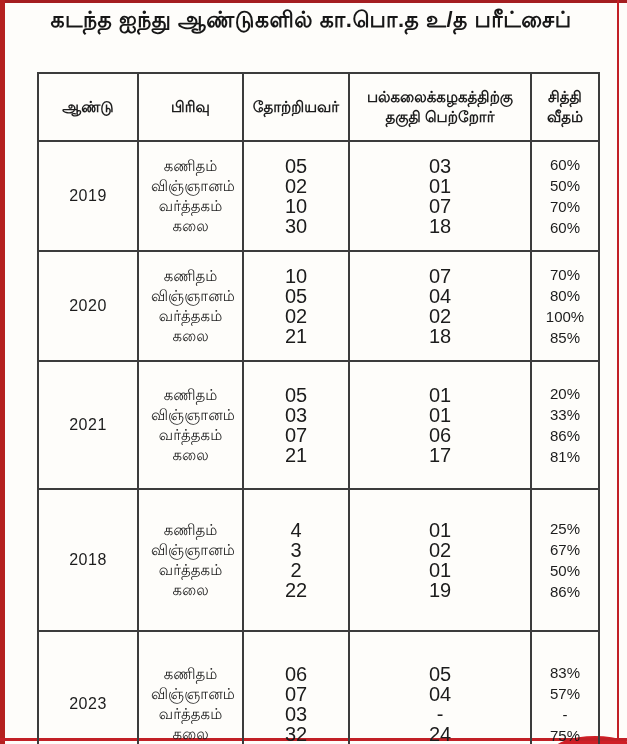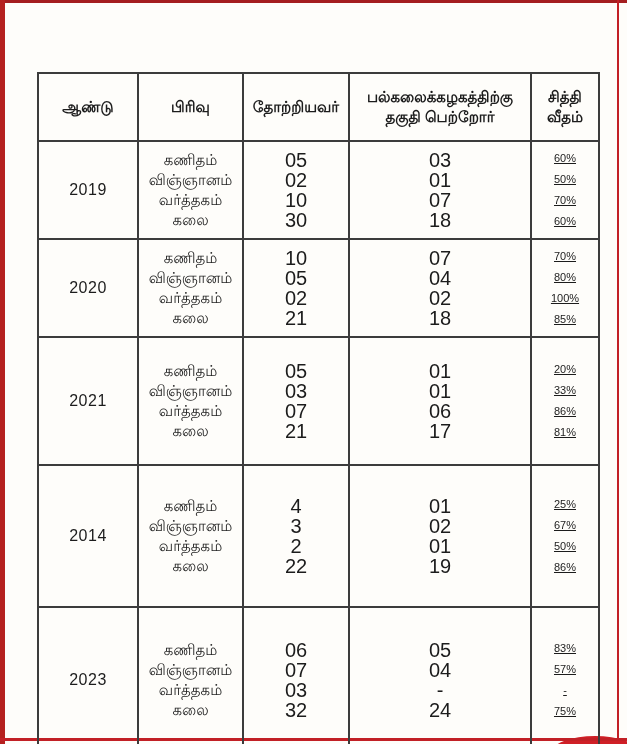--- a/index.html
+++ b/index.html
@@ -31,21 +31,21 @@
   }
 
   table.results {
     position: absolute; left: 37px; top: 72px;
     border-collapse: collapse; table-layout: fixed;
     width: 561px;
     color: #1c1c1c;
   }
   table.results td, table.results th {
     border: 2px solid #3c3c3c;
-    padding: 6px;
+    padding: 12px;
     vertical-align: middle;
     text-align: center;
     white-space: pre-line;
   }
   col.c-year { width: 100px; }
   col.c-stream { width: 105px; }
   col.c-appeared { width: 106px; }
   col.c-qualified { width: 182px; }
   col.c-rate { width: 68px; }
 
@@ -54,34 +54,35 @@
 
   tr.r0 { height: 82px; }
   tr.r1 { height: 86px; }
   tr.r2 { height: 128px; }
   tr.r3 { height: 142px; }
   tr.r4 { height: 145px; }
 
   td.year { font-size: 16px; letter-spacing: 0.5px; margin-left: 20px; }
   td.subjects { text-align: left; padding-left: 12px; font-size: 15px; line-height: 20px; }
   td.num { font-size: 20px; line-height: 20px; }
-  td.pct { font-size: 11px; line-height: 21px; text-decoration: underline; }
+  td.pct { font-size: 15px; line-height: 21px; }
 </style>
 </head>
 <body>
 
 <div class="page">
 
   <div class="frame-top"></div>
   <div class="frame-left"></div>
   <div class="frame-right"></div>
   <div class="frame-arc"></div>
   <div class="frame-bottom"></div>
 
   <div class="doc-title">
+    <div>கடந்த ஐந்து ஆண்டுகளில் கா.பொ.த உ/த பரீட்சைப்</div>
   </div>
 
   <table class="results">
     <colgroup>
       <col class="c-year">
         <col class="c-stream">
         <col class="c-appeared">
         <col class="c-qualified">
         <col class="c-rate">
     </colgroup>
@@ -148,21 +149,21 @@
 01
 06
 17</td>
         <td class="pct">20%
 33%
 86%
 81%</td>
       </tr>
 
       <tr class="r3">
-        <td class="year">2014</td>
+        <td class="year">2018</td>
         <td class="subjects">கணிதம்
 விஞ்ஞானம்
 வர்த்தகம்
 கலை</td>
         <td class="num">4
 3
 2
 22</td>
         <td class="num">01
 02

